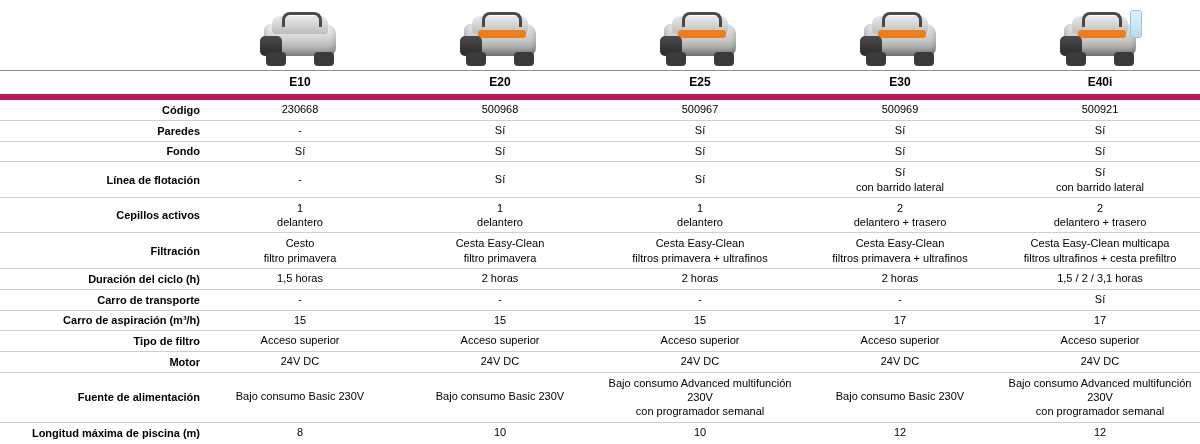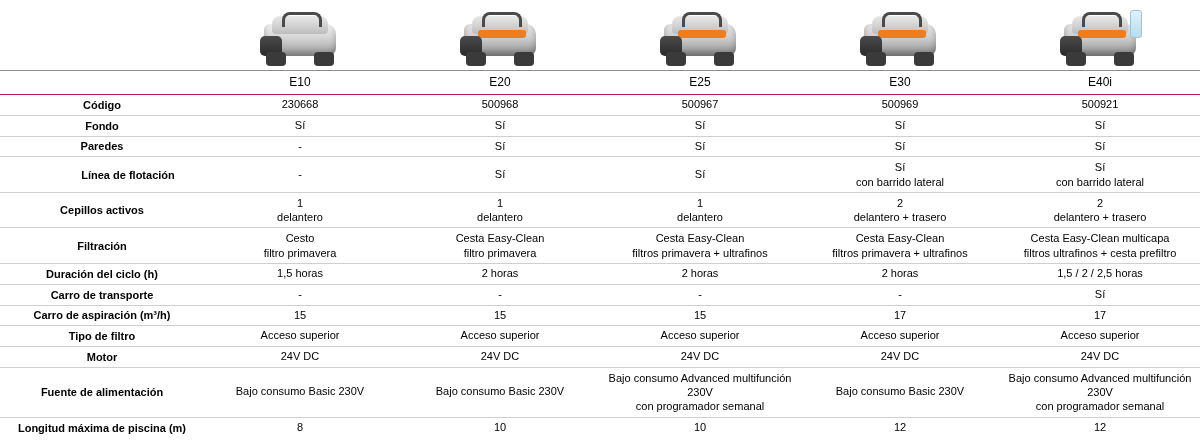--- a/index.html
+++ b/index.html
@@ -27,21 +27,21 @@
     padding: 0;
     vertical-align: middle;
     text-align: center;
   }
 
   tr.row-divider td {
     border-top: 1px solid #cfcfcf;
   }
 
   td.label-cell {
-    text-align: center;
+    text-align: right;
     font-weight: bold;
     padding-left: 4px;
     white-space: nowrap;
   }
   td.label-cell.indented {
     padding-left: 56px;
     font-weight: bold;
   }
 
   .cell-inner {
@@ -130,25 +130,25 @@
     right: 2px;
     top: 0px;
     width: 10px;
     height: 26px;
     border-radius: 3px;
     background: linear-gradient(180deg, #dff3fb 0%, #b9dced 100%);
     border: 1px solid #9dc4d6;
   }
 
   tr.header-row td {
-    font-weight: normal;
+    font-weight: bold;
     font-size: 12px;
     padding: 4px 0 5px 0;
     border-top: 1px solid #8c8c8c;
-    border-bottom: 1px solid #be185d;
+    border-bottom: 6px solid #be185d;
   }
   tr.header-row td.label-cell { border-top: 1px solid #8c8c8c; }
 </style>
 </head>
 <body>
 
 <table class="spec-table">
   <colgroup>
     <col class="label-col">
     <col class="model-col">
@@ -236,56 +236,56 @@
           <div class="cell-inner">500967</div>
         </td>
         <td>
           <div class="cell-inner">500969</div>
         </td>
         <td>
           <div class="cell-inner">500921</div>
         </td>
       </tr>
       <tr class="row-divider">
+        <td class="label-cell">Paredes</td>
+        <td>
+          <div class="cell-inner">-</div>
+        </td>
+        <td>
+          <div class="cell-inner">Sí</div>
+        </td>
+        <td>
+          <div class="cell-inner">Sí</div>
+        </td>
+        <td>
+          <div class="cell-inner">Sí</div>
+        </td>
+        <td>
+          <div class="cell-inner">Sí</div>
+        </td>
+      </tr>
+      <tr class="row-divider">
         <td class="label-cell">Fondo</td>
         <td>
           <div class="cell-inner">Sí</div>
         </td>
         <td>
           <div class="cell-inner">Sí</div>
         </td>
         <td>
           <div class="cell-inner">Sí</div>
         </td>
         <td>
           <div class="cell-inner">Sí</div>
         </td>
         <td>
           <div class="cell-inner">Sí</div>
         </td>
       </tr>
       <tr class="row-divider">
-        <td class="label-cell">Paredes</td>
-        <td>
-          <div class="cell-inner">-</div>
-        </td>
-        <td>
-          <div class="cell-inner">Sí</div>
-        </td>
-        <td>
-          <div class="cell-inner">Sí</div>
-        </td>
-        <td>
-          <div class="cell-inner">Sí</div>
-        </td>
-        <td>
-          <div class="cell-inner">Sí</div>
-        </td>
-      </tr>
-      <tr class="row-divider">
         <td class="label-cell indented">Línea de flotación</td>
         <td>
           <div class="cell-inner">-</div>
         </td>
         <td>
           <div class="cell-inner">Sí</div>
         </td>
         <td>
           <div class="cell-inner">Sí</div>
         </td>
@@ -340,21 +340,21 @@
         <td>
           <div class="cell-inner">2 horas</div>
         </td>
         <td>
           <div class="cell-inner">2 horas</div>
         </td>
         <td>
           <div class="cell-inner">2 horas</div>
         </td>
         <td>
-          <div class="cell-inner">1,5 / 2 / 2,5 horas</div>
+          <div class="cell-inner">1,5 / 2 / 3,1 horas</div>
         </td>
       </tr>
       <tr class="row-divider">
         <td class="label-cell">Carro de transporte</td>
         <td>
           <div class="cell-inner">-</div>
         </td>
         <td>
           <div class="cell-inner">-</div>
         </td>

